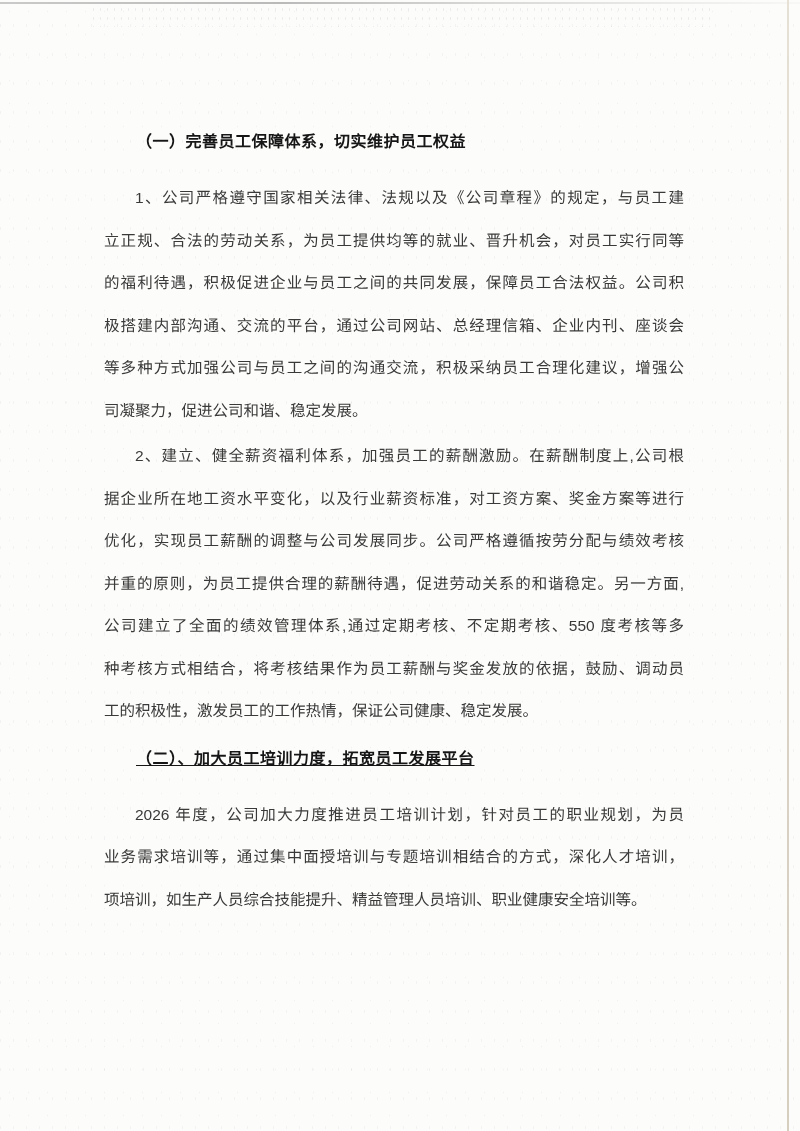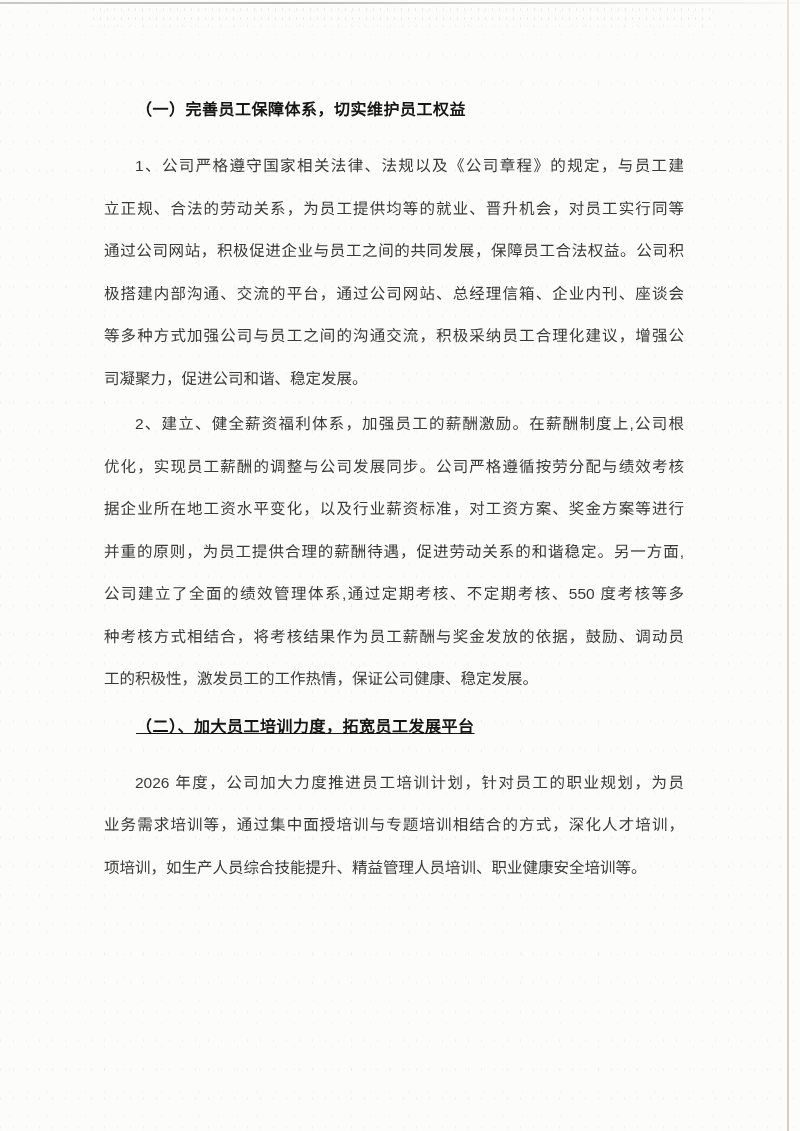--- a/index.html
+++ b/index.html
@@ -45,21 +45,21 @@
     filter:blur(.2px);
   }
   
   .scan-right-edge{
     position:absolute;top:0;bottom:0;right:11px;width:2px;
     background:linear-gradient(to bottom, #e2dccf 0%, var(--edge) 45%, #cfc6b4 100%);
     opacity:.85;
   }
   .content{
     position:absolute;
-    top:88px;left:104px;width:580px;
+    top:120px;left:104px;width:580px;
     color:var(--text);
     font-size:15.5px;
   }
   .heading{
     font-size:16px;
     font-weight:700;
     color:var(--heading);
     line-height:43px;
     text-indent:2em;
     letter-spacing:.5px;
@@ -86,30 +86,30 @@
   <div class="scan-top-line"></div>
   <div class="scan-top-noise"></div>
   <div class="scan-right-edge"></div>
 
   <div class="content">
     <h2 class="heading">（一）完善员工保障体系，切实维护员工权益</h2>
 
     <div class="para">
         <div class="line">1、公司严格遵守国家相关法律、法规以及《公司章程》的规定，与员工建</div>
         <div class="line">立正规、合法的劳动关系，为员工提供均等的就业、晋升机会，对员工实行同等</div>
-        <div class="line">通过公司网站，积极促进企业与员工之间的共同发展，保障员工合法权益。公司积</div>
+        <div class="line">的福利待遇，积极促进企业与员工之间的共同发展，保障员工合法权益。公司积</div>
         <div class="line">极搭建内部沟通、交流的平台，通过公司网站、总经理信箱、企业内刊、座谈会</div>
         <div class="line">等多种方式加强公司与员工之间的沟通交流，积极采纳员工合理化建议，增强公</div>
         <div class="line">司凝聚力，促进公司和谐、稳定发展。</div>
       </div>
 
     <div class="para">
         <div class="line">2、建立、健全薪资福利体系，加强员工的薪酬激励。在薪酬制度上,公司根</div>
+        <div class="line">据企业所在地工资水平变化，以及行业薪资标准，对工资方案、奖金方案等进行</div>
         <div class="line">优化，实现员工薪酬的调整与公司发展同步。公司严格遵循按劳分配与绩效考核</div>
-        <div class="line">据企业所在地工资水平变化，以及行业薪资标准，对工资方案、奖金方案等进行</div>
         <div class="line">并重的原则，为员工提供合理的薪酬待遇，促进劳动关系的和谐稳定。另一方面,</div>
         <div class="line">公司建立了全面的绩效管理体系,通过定期考核、不定期考核、550 度考核等多</div>
         <div class="line">种考核方式相结合，将考核结果作为员工薪酬与奖金发放的依据，鼓励、调动员</div>
         <div class="line">工的积极性，激发员工的工作热情，保证公司健康、稳定发展。</div>
       </div>
 
     <h2 class="heading second">（二）、加大员工培训力度，拓宽员工发展平台</h2>
 
     <div class="para">
         <div class="line">2026 年度，公司加大力度推进员工培训计划，针对员工的职业规划，为员</div>

